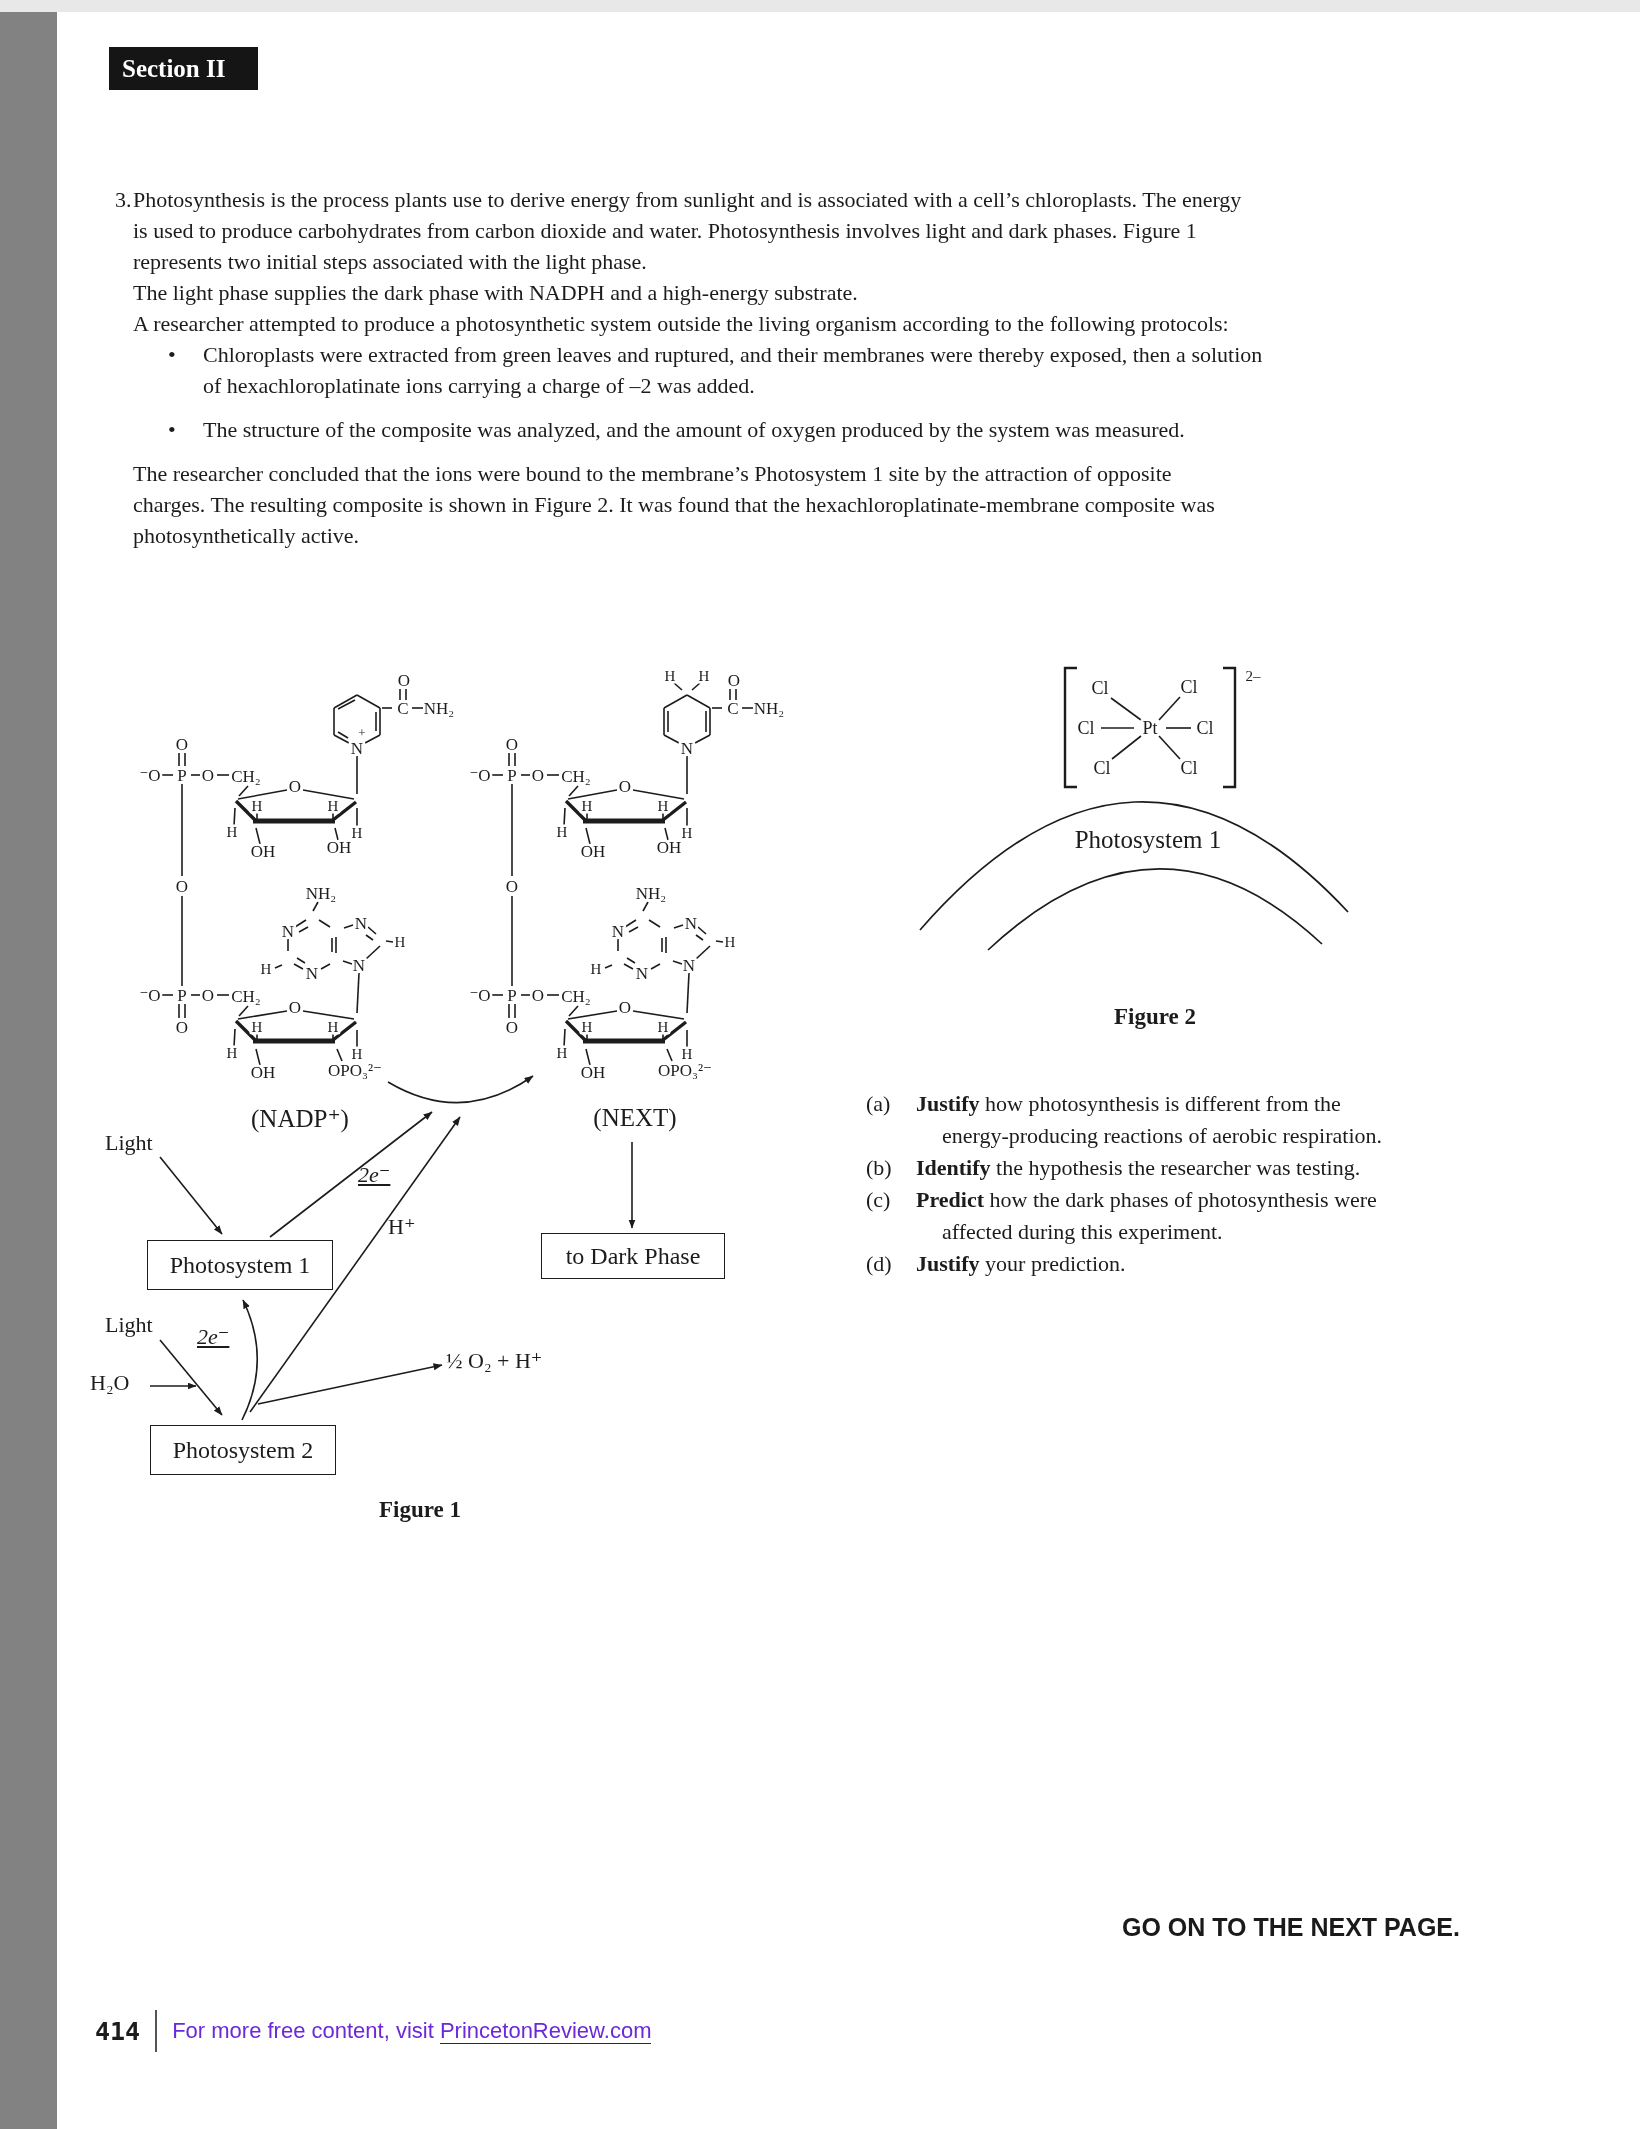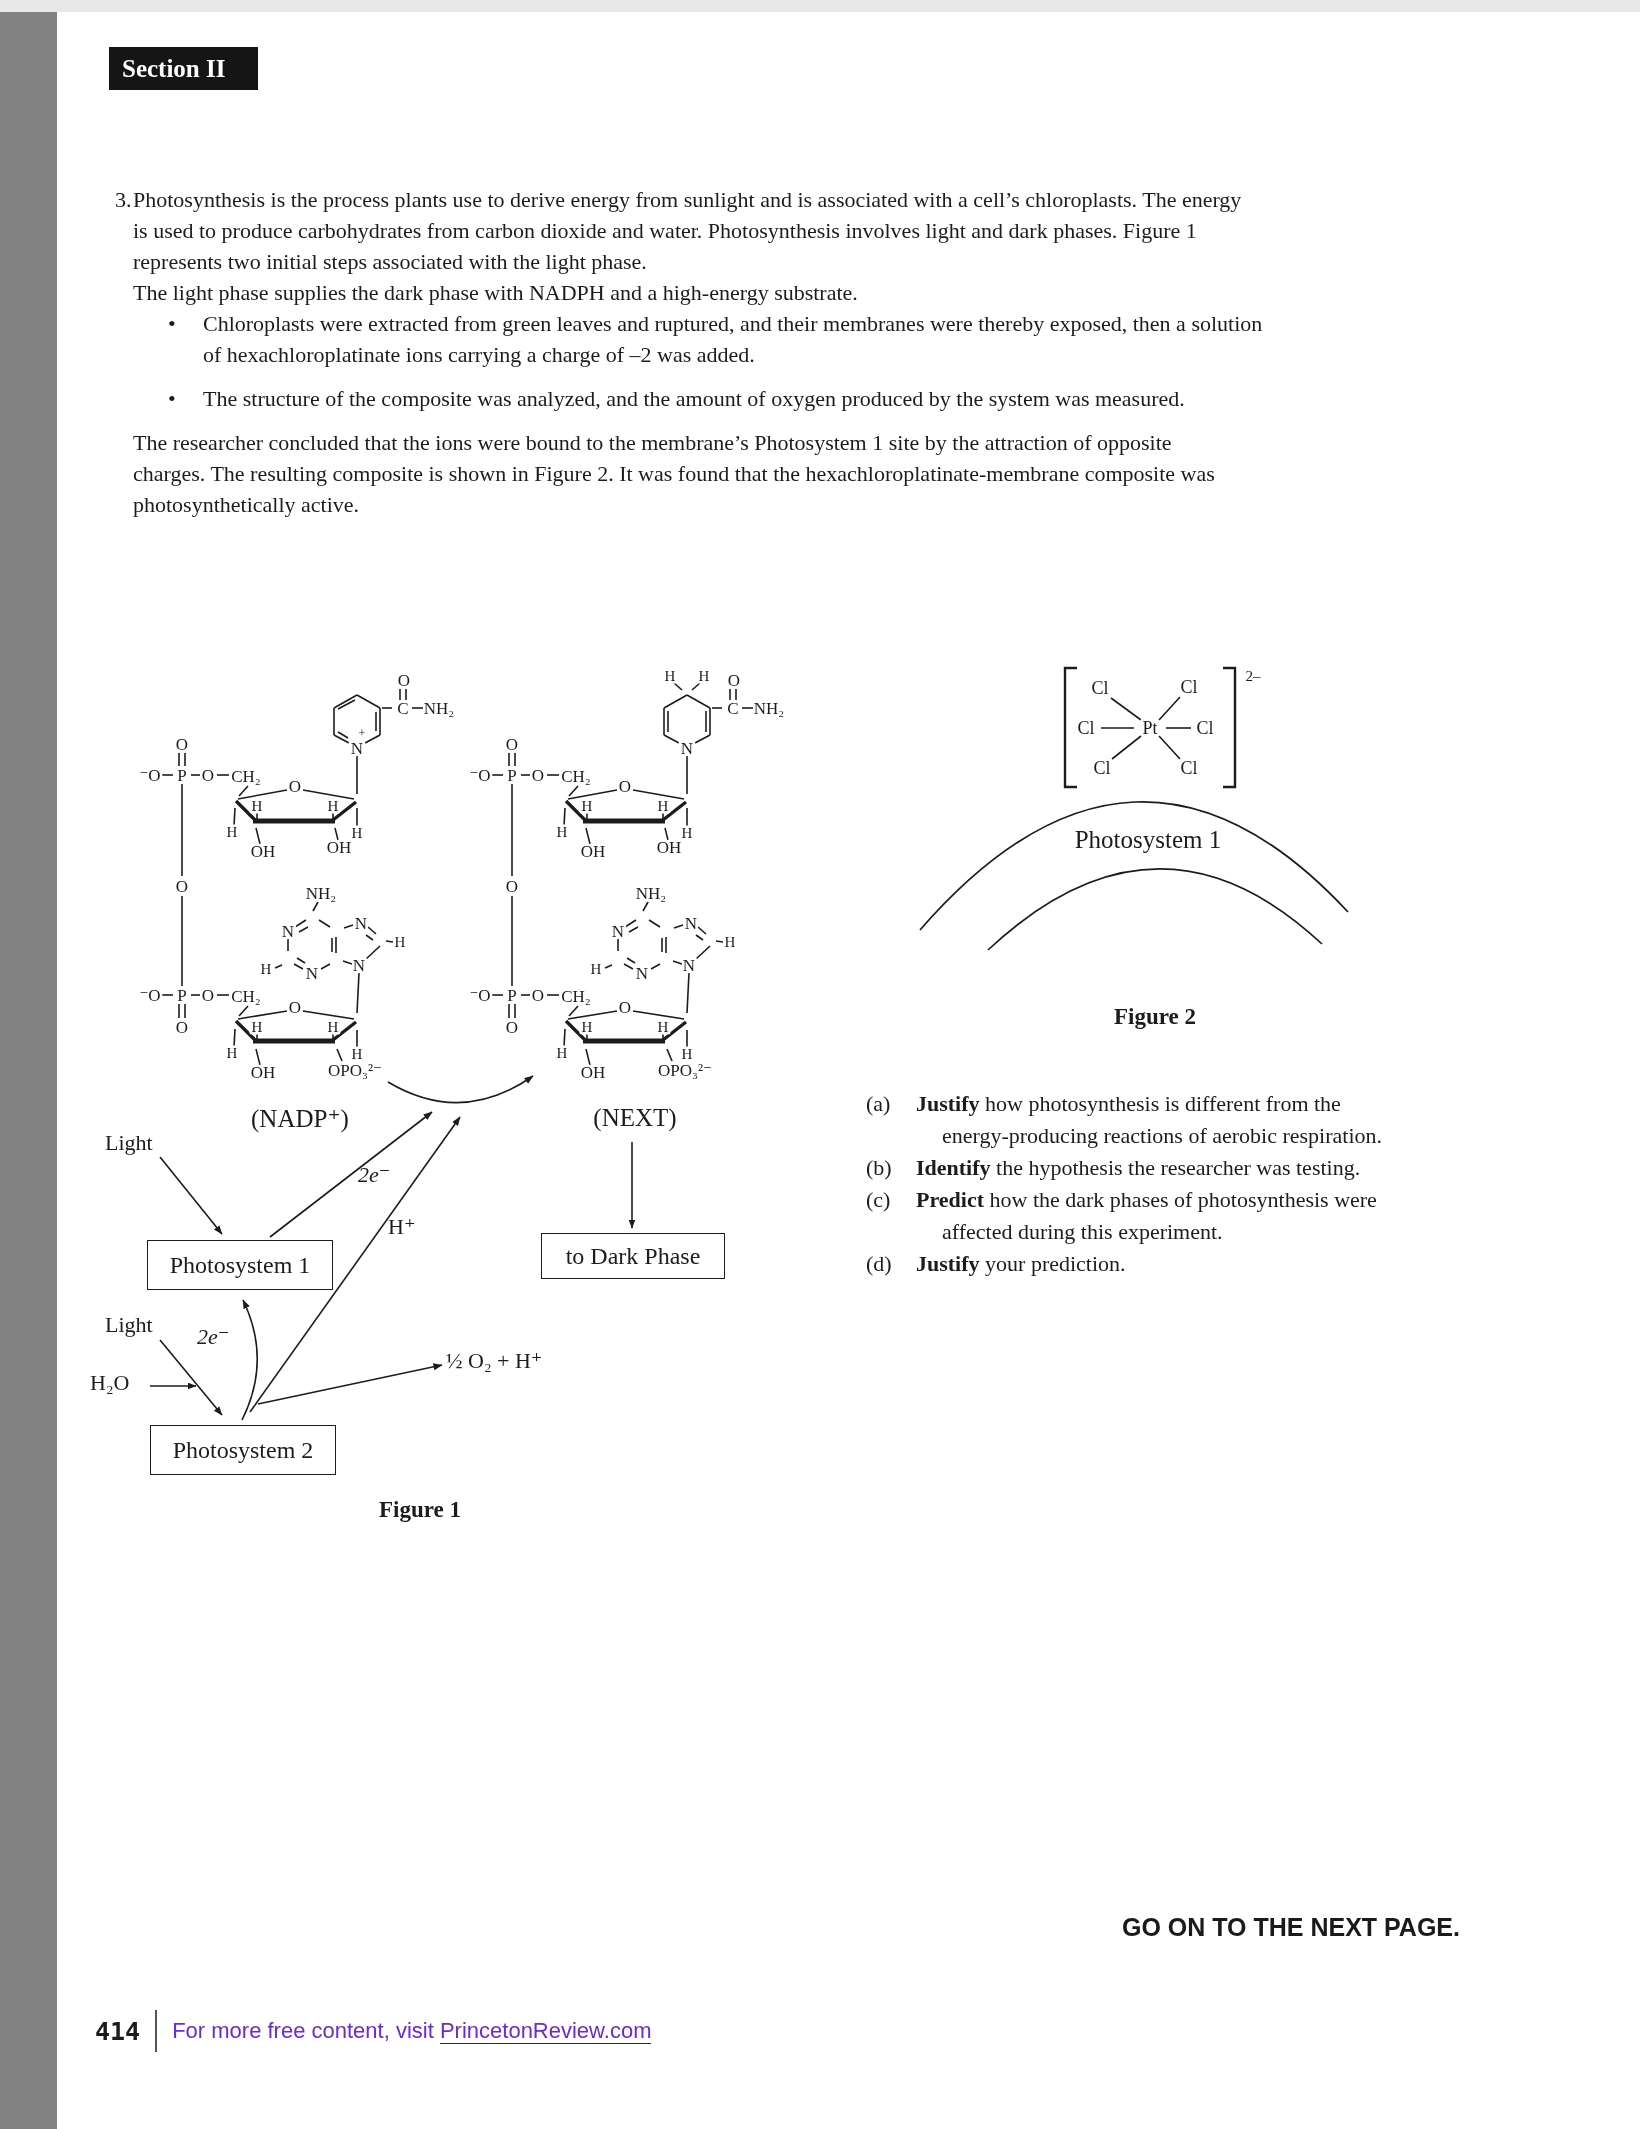--- a/index.html
+++ b/index.html
@@ -12,21 +12,21 @@
   .qblock{left:115px;top:172px;width:1345px;font-size:22px;line-height:31px;}
   .qnum{position:absolute;left:0;top:0;}
   .qbody{margin-left:18px;}
   .qbody p{margin:0;white-space:pre-line;}
   .mb24{margin-bottom:24px;} .mb13{margin-bottom:13px;} .mb14{margin-bottom:14px;}
   .bullet{display:flex;margin-left:35px;margin-bottom:13px;}
   .bullet .dot{width:35px;flex:none;}
   .bullet p{margin:0;flex:1;white-space:pre-line;}
   .mol-label{font-size:25px;text-align:center;}
   .diag-label{font-size:22px;}
-  .ital{font-style:italic;}
+  .ital{font-style:italic;text-decoration:underline;}
   .diag-box{border:1.5px solid #1c1c1c;display:flex;align-items:center;justify-content:center;
             font-size:24px;background:#fff;box-sizing:border-box;}
   .fig-caption{font-weight:bold;font-size:23px;text-align:center;}
   .membrane-label{font-size:25px;text-align:center;}
   .sqwrap{left:866px;top:1076px;width:610px;font-size:22px;line-height:32px;}
   .sq{display:flex;}
   .sqlabel{width:50px;flex:none;}
   .sqtext{flex:1;padding-left:26px;text-indent:-26px;white-space:pre-line;}
   .goon{left:900px;top:1901px;width:560px;text-align:right;
         font-family:"Liberation Sans", sans-serif;font-weight:bold;font-size:25px;color:#1a1a1a;}
@@ -47,20 +47,21 @@
 
   <div class="abs badge">Section II</div>
 
   <div class="abs qblock">
     <div class="qnum">3.</div>
     <div class="qbody">
       <p class="mb24">Photosynthesis is the process plants use to derive energy from sunlight and is associated with a cell’s chloroplasts. The energy
 is used to produce carbohydrates from carbon dioxide and water. Photosynthesis involves light and dark phases. Figure 1
 represents two initial steps associated with the light phase.</p>
       <p class="mb13">The light phase supplies the dark phase with NADPH and a high-energy substrate.</p>
+      <p class="mb14">A researcher attempted to produce a photosynthetic system outside the living organism according to the following protocols:</p>
       <div class="bullet">
         <span class="dot">•</span>
         <p>Chloroplasts were extracted from green leaves and ruptured, and their membranes were thereby exposed, then a solution
 of hexachloroplatinate ions carrying a charge of –2 was added.</p>
       </div>
       <div class="bullet">
         <span class="dot">•</span>
         <p>The structure of the composite was analyzed, and the amount of oxygen produced by the system was measured.</p>
       </div>
       <p>The researcher concluded that the ions were bound to the membrane’s Photosystem 1 site by the attraction of opposite

